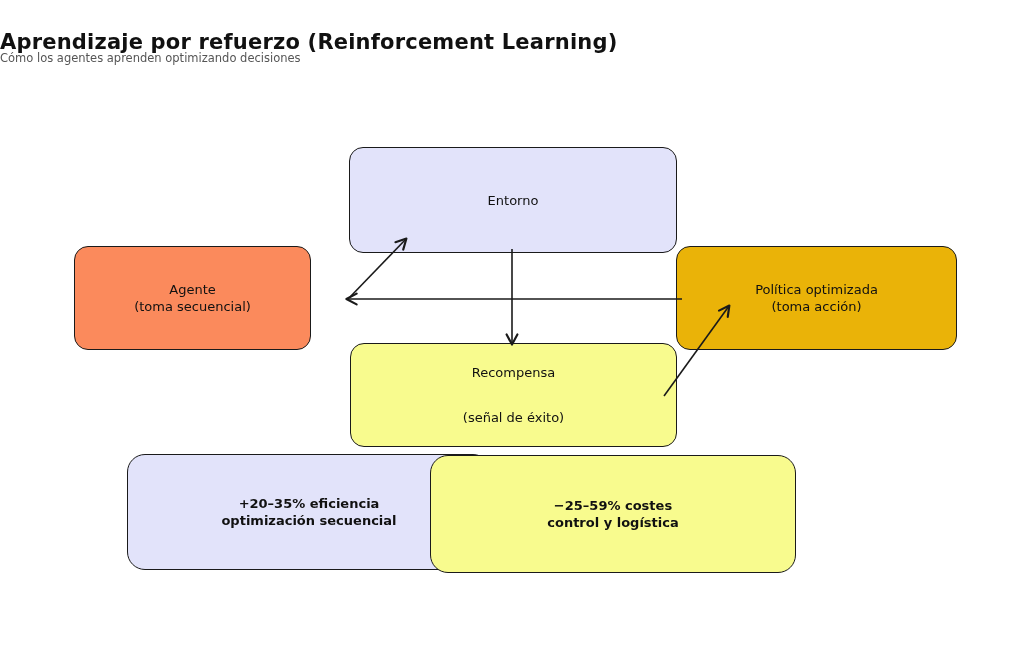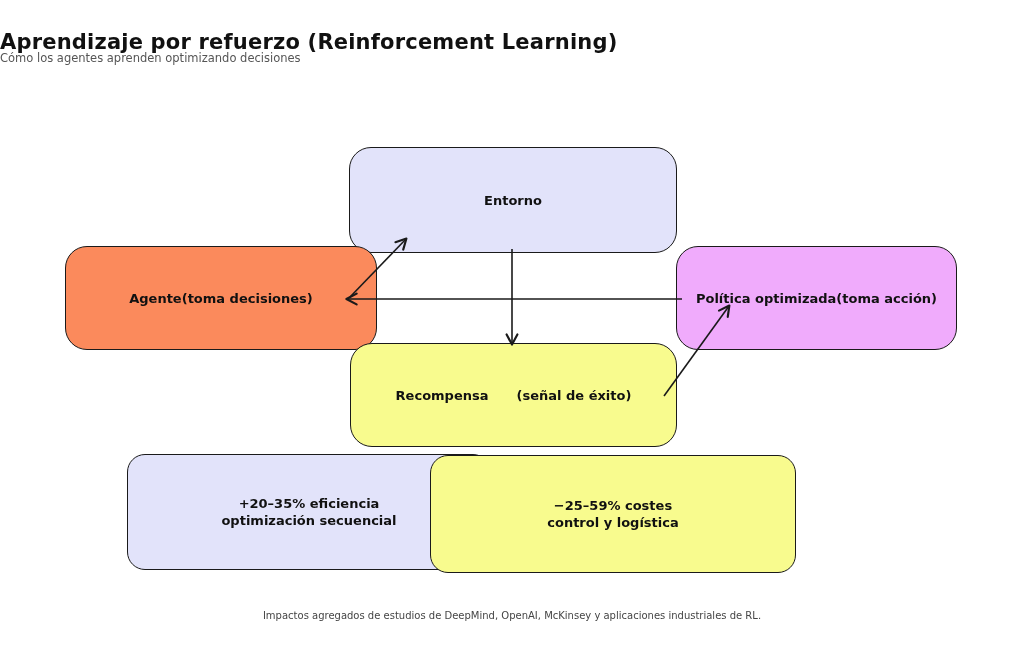--- a/index.html
+++ b/index.html
@@ -25,33 +25,33 @@
     position: absolute;
     top: 51px; left: 0;
     width: 100%;
     text-align: left;
     font-size: 11.5px;
     color: #555555;
   }
   .node {
     position: absolute;
     border: 1.5px solid #1a1a1a;
-    border-radius: 22px;
+    border-radius: 14px;
     display: flex;
-    flex-direction: row;
+    flex-direction: column;
     align-items: center;
     justify-content: center;
     text-align: center;
     font-size: 13px;
-    font-weight: bold;
+    font-weight: normal;
     color: #111111;
     line-height: 17px;
   }
   .node-entorno    { left: 349px; top: 147px; width: 328px; height: 106px; }
-  .node-agente     { left:  65px; top: 246px; width: 312px; height: 104px; }
+  .node-agente     { left:  74px; top: 246px; width: 237px; height: 104px; }
   .node-politica   { left: 676px; top: 246px; width: 281px; height: 104px; }
   .node-recompensa { left: 350px; top: 343px; width: 327px; height: 104px; gap: 28px; }
   .stat {
     position: absolute;
     border: 1.5px solid #1a1a1a;
     border-radius: 18px;
     display: flex;
     flex-direction: column;
     align-items: center;
     justify-content: center;
@@ -110,24 +110,24 @@
 
   <div class="fig-title">Aprendizaje por refuerzo (Reinforcement Learning)</div>
   <div class="fig-subtitle">Cómo los agentes aprenden optimizando decisiones</div>
 
   <div class="node node-entorno" style="background-color: rgb(226, 227, 250);">
     <div>Entorno</div>
   </div>
 
   <div class="node node-agente" style="background-color: rgb(251, 138, 92);">
     <div>Agente</div>
-    <div>(toma decisiones)</div>
+    <div>(toma secuencial)</div>
   </div>
 
-  <div class="node node-politica" style="background-color: #f0abfc;">
+  <div class="node node-politica" style="background-color: #eab308;">
     <div>Política optimizada</div>
     <div>(toma acción)</div>
   </div>
 
   <div class="node node-recompensa" style="background-color: rgb(248, 251, 142);">
     <div>Recompensa</div>
     <div>(señal de éxito)</div>
   </div>
 
   <div class="stat stat-1" style="background-color: rgb(226, 227, 250);">
@@ -146,15 +146,14 @@
       <marker id="arrowhead" viewBox="0 0 12 12" refX="10" refY="6" markerWidth="9" markerHeight="9" orient="auto-start-reverse">
         <path d="M2,1.5 L10.5,6 L2,10.5" fill="none" stroke="#1a1a1a" stroke-width="1.8" stroke-linecap="round" stroke-linejoin="round"></path>
       </marker>
     </defs>
     <line x1="350" y1="297" x2="406" y2="239" stroke="#1a1a1a" stroke-width="1.6" marker-end="url(#arrowhead)"></line>
     <line x1="512" y1="249" x2="512" y2="344" stroke="#1a1a1a" stroke-width="1.6" marker-end="url(#arrowhead)"></line>
     <line x1="664" y1="396" x2="729" y2="306" stroke="#1a1a1a" stroke-width="1.6" marker-end="url(#arrowhead)"></line>
     <line x1="682" y1="299" x2="347" y2="299" stroke="#1a1a1a" stroke-width="1.6" marker-end="url(#arrowhead)"></line>
   </svg>
 
-  <div class="fig-footer">Impactos agregados de estudios de DeepMind, OpenAI, McKinsey y aplicaciones industriales de RL.</div>
 
 </div>
 
 </body></html>

